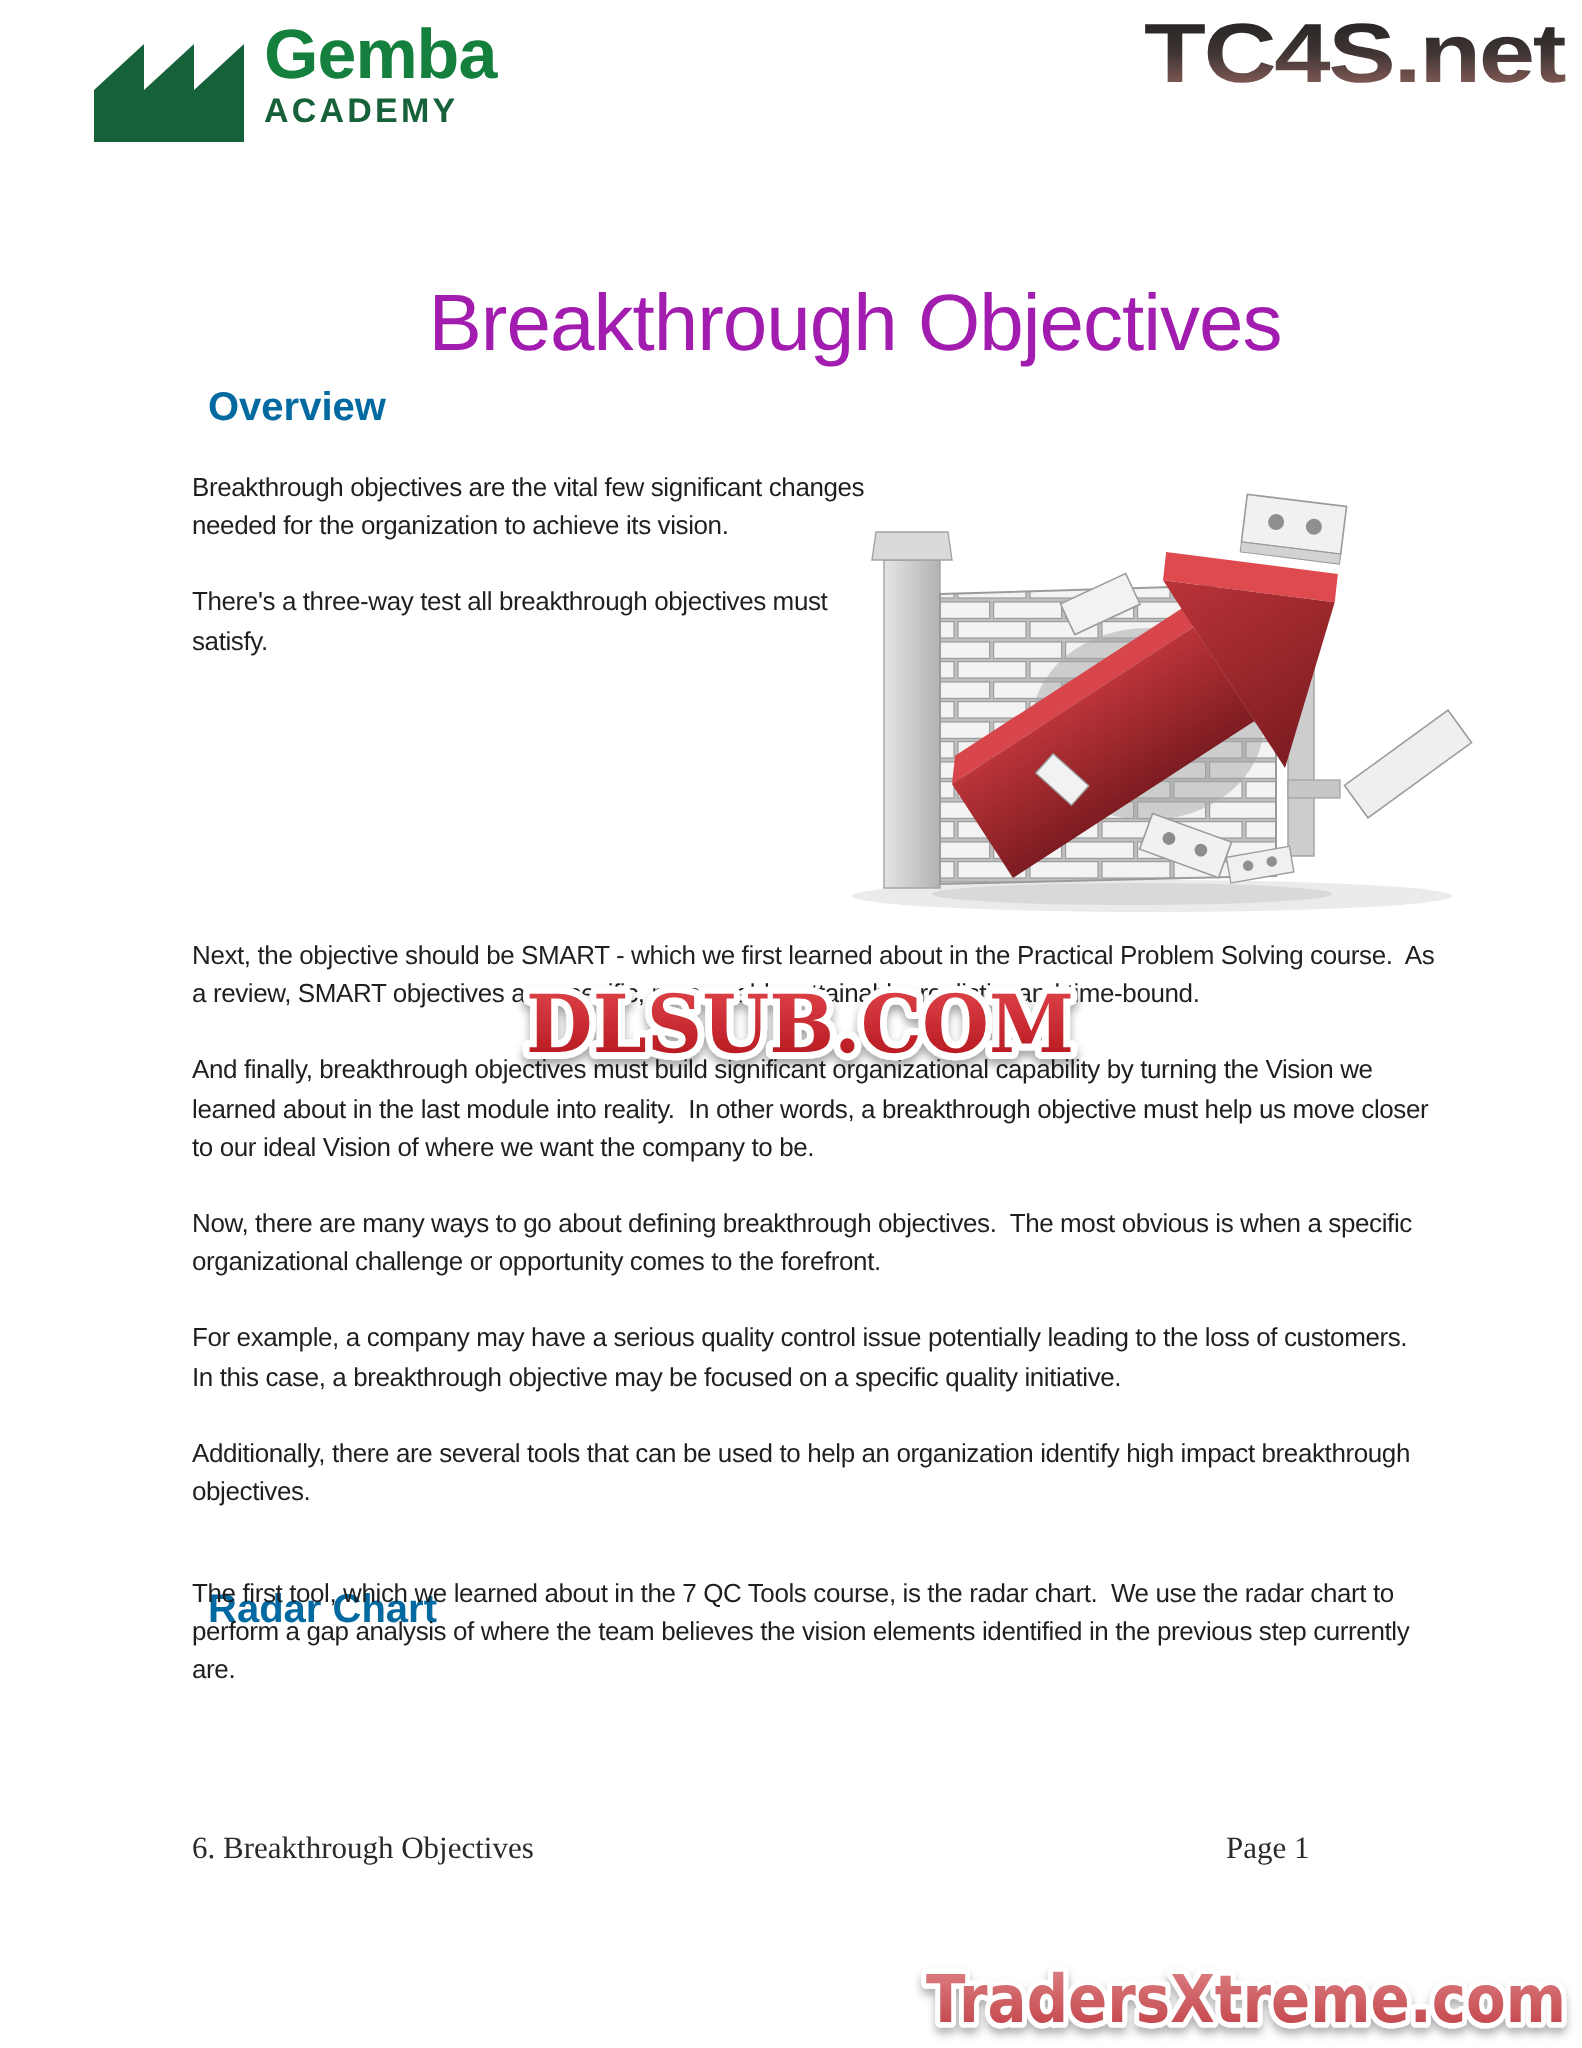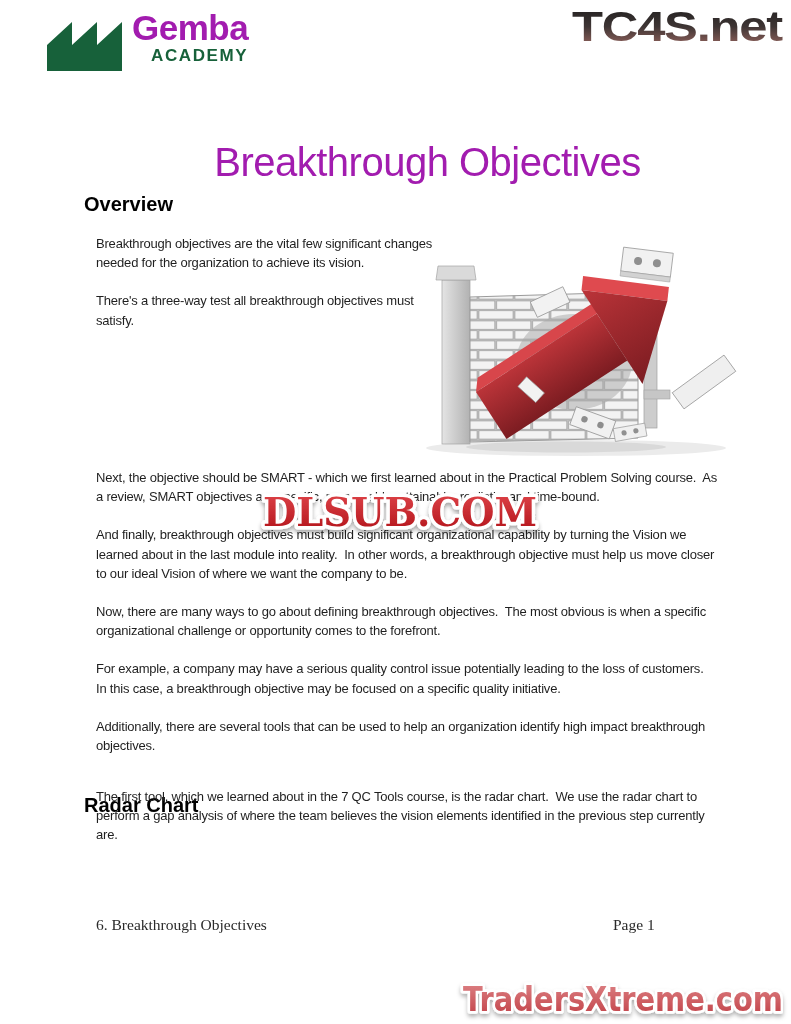--- a/index.html
+++ b/index.html
@@ -3,29 +3,29 @@
 <meta charset="utf-8">
 <style>
   html,body { margin:0; padding:0; background:#ffffff; }
   .page {
     position:relative; width:791px; height:1024px; background:#ffffff;
     font-family:"Liberation Sans", sans-serif; color:#1c1c1c; overflow:hidden;
   }
   
   .logo-icon { position:absolute; top:13px; left:47px; width:80px; height:58px; }
   .logo-text { position:absolute; top:9px; left:132px; }
-  .logo-name { display:block; font-size:35px; font-weight:700; color:#a21caf; letter-spacing:-0.5px; line-height:37px; }
-  .logo-sub  { display:block; font-size:17px; font-weight:700; color:#17613a; letter-spacing:1.6px; line-height:19px;text-align:right; }
+  .logo-name { display:block; font-size:35px; font-weight:700; color:#15803d; letter-spacing:-0.5px; line-height:37px; }
+  .logo-sub  { display:block; font-size:17px; font-weight:700; color:#17613a; letter-spacing:1.6px; line-height:19px; }
   .wm-tc4s { position:absolute; top:0; right:5px; z-index:10; }
   
   .doc-title {
     position:absolute; top:124px; left:16px; width:100%; text-align:center;
     font-size:40px; font-weight:400; color:#a21caf; letter-spacing:-0.5px; margin:16px;
   }
-  .sec-heading { position:absolute; left:84px; font-size:20px; font-weight:700; color:#000000; margin:0; }
+  .sec-heading { position:absolute; left:104px; font-size:20px; font-weight:700; color:#0369a1; margin:0; }
   .h-overview { top:193px; }
   .h-radar { top:794px; }
   
   .narrow-col { position:absolute; top:234px; left:96px; width:340px; }
   .wide-col   { position:absolute; top:468px; left:96px; width:624px; }
   .radar-col  { position:absolute; top:787px; left:96px; width:624px; }
   .narrow-col p, .wide-col p, .radar-col p {
     margin:0 0 19px 0; font-size:13px; line-height:19.2px; color:#1f1f1f;
     letter-spacing:-0.2px; white-space:pre-wrap;
   }

